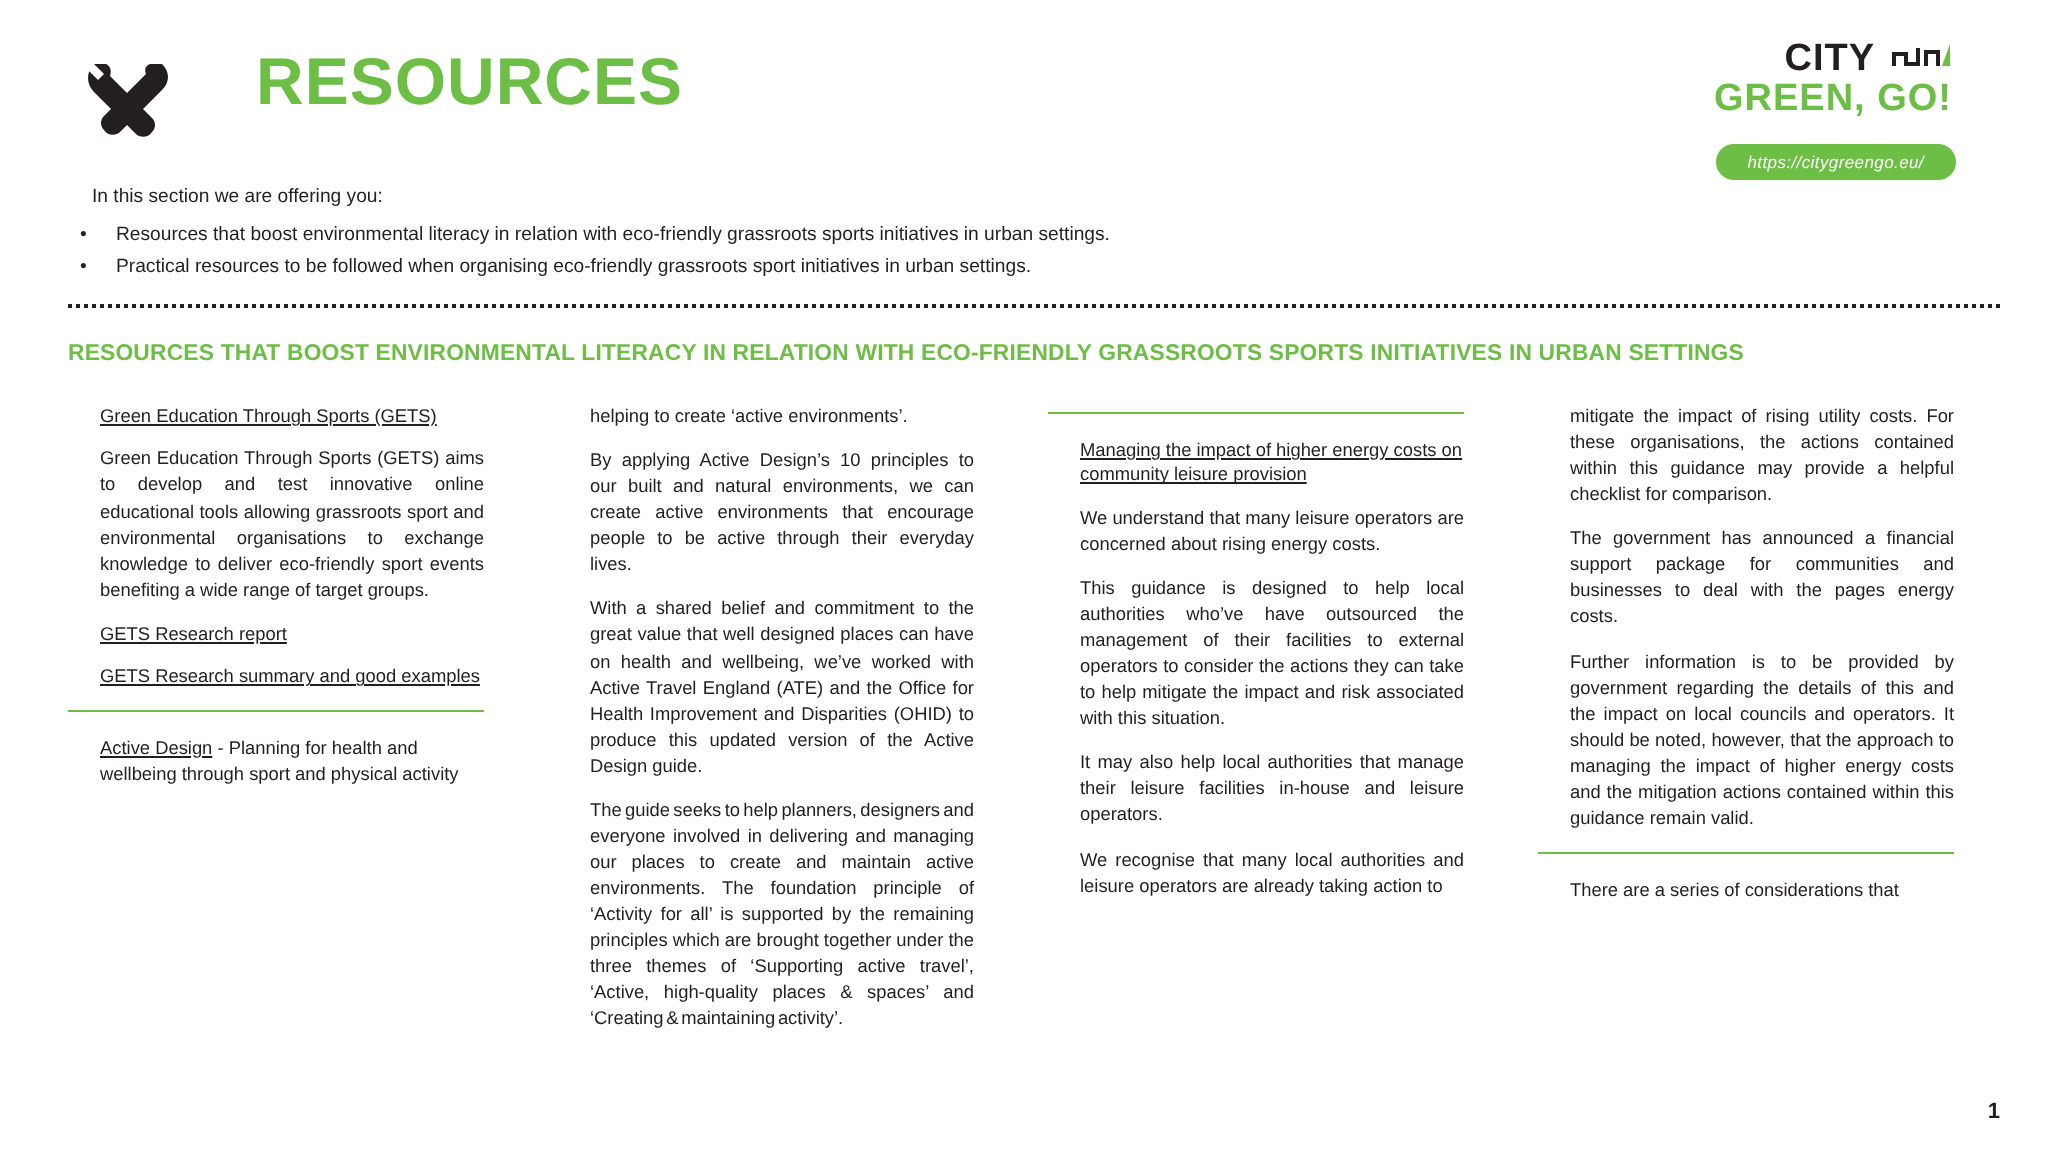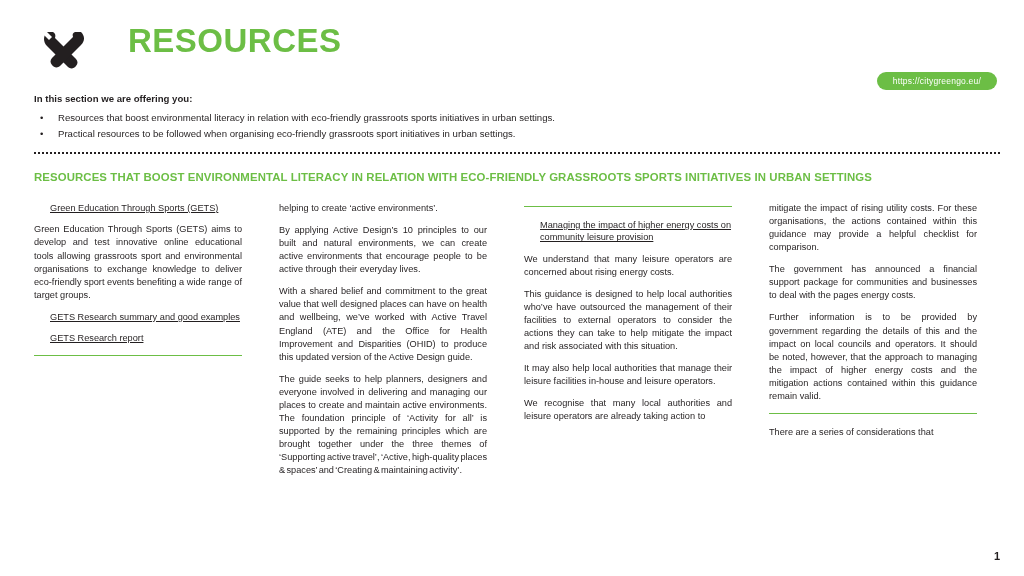--- a/index.html
+++ b/index.html
@@ -21,21 +21,21 @@
     width: 1024px;
     height: 576px;
     box-sizing: border-box;
   }
 
   
   .header {
     position: absolute;
     top: 22px;
     left: 34px;
-    right: 13px;
+    right: 32px;
     height: 60px;
   }
   .tools-icon {
     position: absolute;
     left: 6px;
     top: 6px;
     width: 48px;
     height: 44px;
   }
   .page-title {
@@ -78,35 +78,35 @@
     position: absolute;
     right: 14px;
     top: 50px;
     background: #6cbe45;
     color: #ffffff;
     border-radius: 11px;
     font-size: 8.5px;
     padding: 4px 16px;
     letter-spacing: 0.2px;
     white-space: nowrap;
+    font-style: italic;
   }
 
   
   .intro {
     position: absolute;
     top: 92px;
     left: 34px;
     width: 740px;
     font-size: 9.6px;
     line-height: 1.55;
     color: #231f20;
   }
   .intro .lead {
-    margin: 0 0 4px 0;
-    font-weight: bold;
+    margin: 0 0 4px 12px;
   }
   .bullet-row {
     display: block;
     position: relative;
     padding-left: 24px;
     margin-bottom: 1px;
   }
   .bullet-row .dot {
     position: absolute;
     left: 6px;
@@ -149,21 +149,21 @@
   .col {
     width: 208px;
     margin-right: 37px;
     font-size: 9.2px;
     line-height: 1.42;
     color: #231f20;
   }
   .col:last-child { margin-right: 0; }
 
   .col p {
-    margin: 0 0 9px 0;
+    margin: 0 0 9px 16px;
     text-align: justify;
   }
   .col p.nojust { text-align: left; }
 
   .link {
     text-decoration: underline;
     color: #231f20;
   }
   .link-block {
     display: block;
@@ -210,20 +210,35 @@
           <path d="M7 4 C3 8, 3 14, 7 18 L28 39 C30 41, 34 41, 36 38 C38 36, 38 33, 36 31 L15 10 C16 7, 15 5, 13 4 Z"></path>
           <path d="M6 3 L12 9 L9 12 L3 6 Z" fill="#ffffff"></path>
 
           <path d="M41 4 C45 8, 45 13, 41 17 L20 38 C18 40, 14 40, 12 37 C10 35, 10 32, 12 30 L33 9 C32 6, 33 5, 35 4 Z"></path>
         </g>
       </svg>
     </div>
 
     <div class="page-title">RESOURCES</div>
 
+    <div class="logo">
+      <div class="logo-line1">
+        <span>CITY</span>
+        <span class="logo-mark">
+          <svg width="30" height="14" viewBox="0 0 30 14" xmlns="http://www.w3.org/2000/svg">
+            <g stroke="#231f20" stroke-width="2" fill="none">
+              <path d="M1 12 L1 6 L7 6 L7 11 L13 11 L13 3"></path>
+              <path d="M17 12 L17 5 L23 5 L23 12"></path>
+            </g>
+            <path d="M25 12 L29 1 L29 12 Z" fill="#6cbe45"></path>
+          </svg>
+        </span>
+      </div>
+      <div class="logo-line2">GREEN, GO!</div>
+    </div>
 
     <div class="url-pill">https://citygreengo.eu/</div>
   </div>
 
   <div class="intro">
     <p class="lead">In this section we are offering you:</p>
     <div class="bullet-row">
       <span class="dot">•</span>
       <span>Resources that boost environmental literacy in relation with eco-friendly grassroots sports initiatives in urban settings.</span>
     </div>
@@ -235,23 +250,24 @@
 
   <div class="divider"></div>
 
   <div class="section-heading">RESOURCES THAT BOOST ENVIRONMENTAL LITERACY IN RELATION WITH ECO-FRIENDLY GRASSROOTS SPORTS INITIATIVES IN URBAN SETTINGS</div>
 
   <div class="columns">
 
     <div class="col">
       <a class="link-block">Green Education Through Sports (GETS)</a>
       <p>Green Education Through Sports (GETS) aims to develop and test innovative online educational tools allowing grassroots sport and environmental organisations to exchange knowledge to deliver eco-friendly sport events benefiting a wide range of target groups.</p>
+      <a class="link-block">GETS Research report</a>
       <a class="link-block">GETS Research summary and good examples</a>
-      <a class="link-block">GETS Research report</a>
       <hr class="green-rule">
+      <p class="nojust"><a class="link">Active Design</a><span> - Planning for health and wellbeing through sport and physical activity</span></p>
     </div>
 
     <div class="col">
       <p class="nojust">helping to create ‘active environments’.</p>
       <p>By applying Active Design’s 10 principles to our built and natural environments, we can create active environments that encourage people to be active through their everyday lives.</p>
       <p>With a shared belief and commitment to the great value that well designed places can have on health and wellbeing, we’ve worked with Active Travel England (ATE) and the Office for Health Improvement and Disparities (OHID) to produce this updated version of the Active Design guide.</p>
       <p class="tight">The guide seeks to help planners, designers and everyone involved in delivering and managing our places to create and maintain active environments. The foundation principle of ‘Activity for all’ is supported by the remaining principles which are brought together under the three themes of ‘Supporting active travel’, ‘Active, high-quality places &amp; spaces’ and ‘Creating &amp; maintaining activity’.</p>
     </div>
 
     <div class="col">

